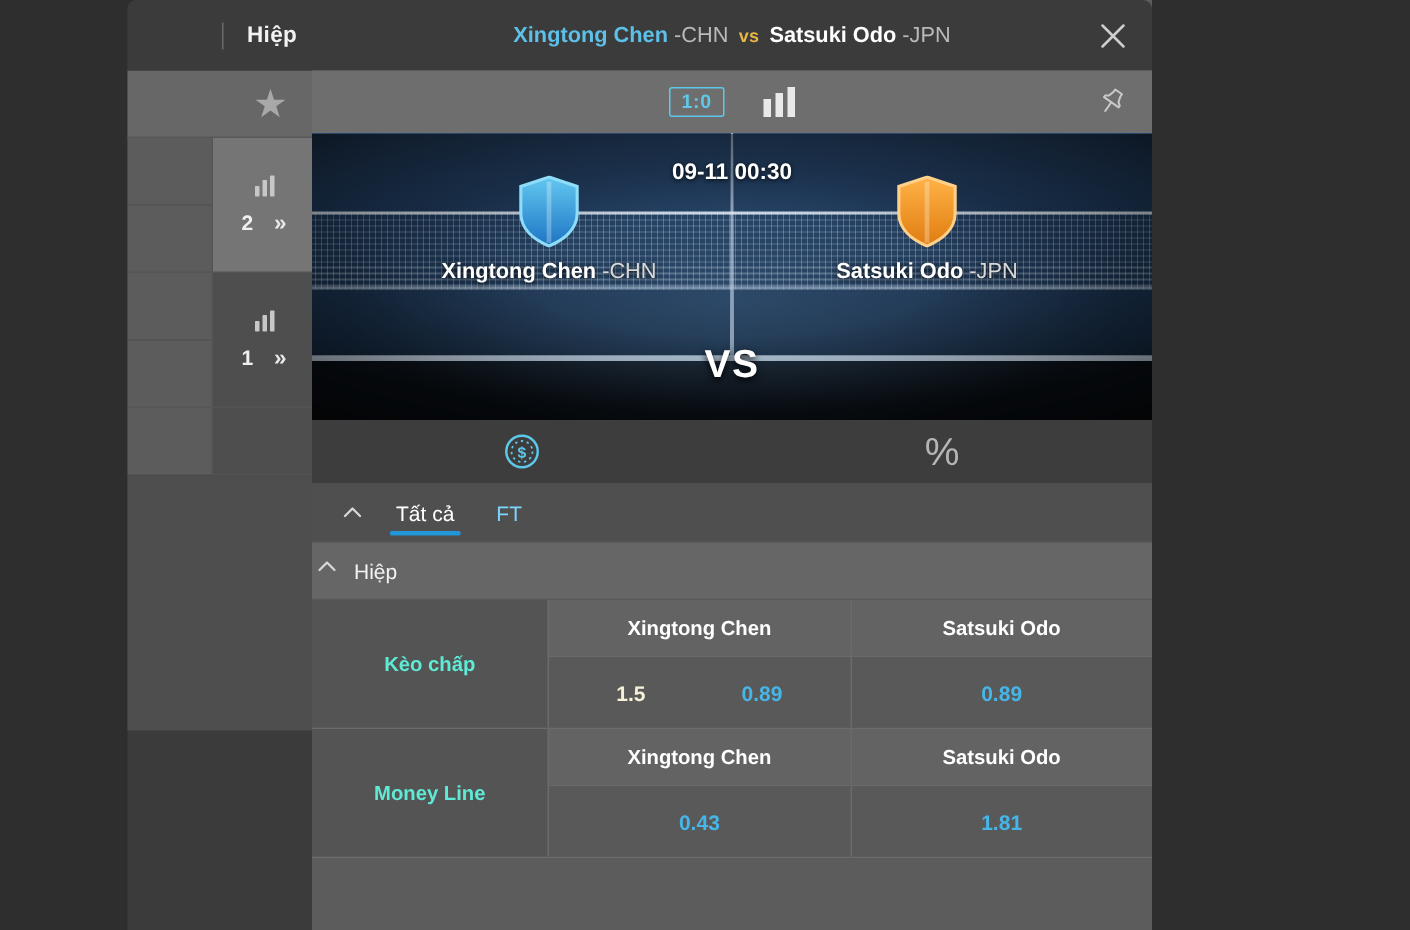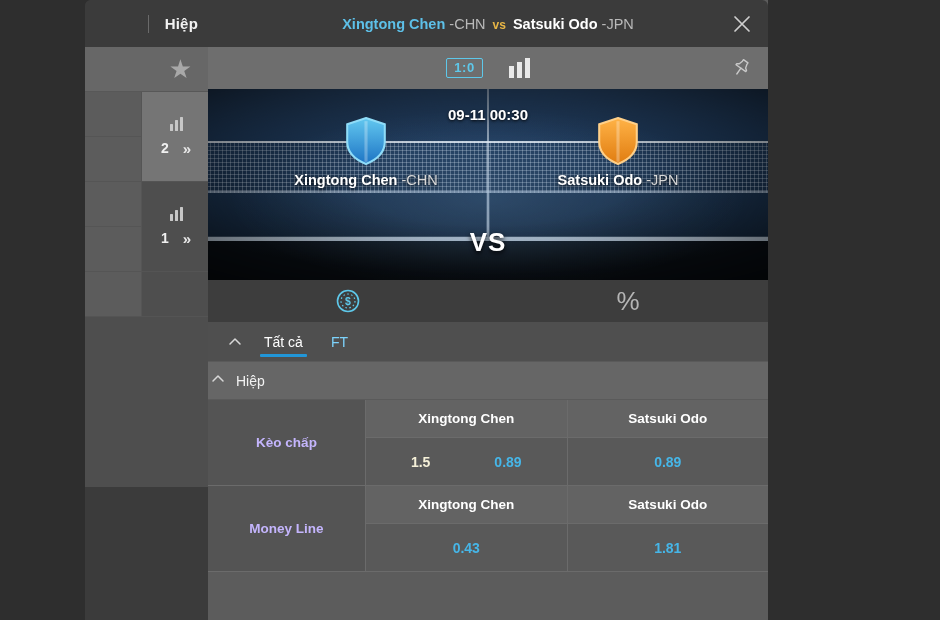--- a/index.html
+++ b/index.html
@@ -377,21 +377,21 @@
     display: flex;
     border-bottom: 1px solid #6b6b6b;
     box-sizing: border-box;
   }
   .market .mkt-name {
     width: 158px;
     background: #545454;
     display: flex;
     align-items: center;
     justify-content: center;
-    color: #c4b5fd;
+    color: #5eead4;
     font-size: 13.5px;
     font-weight: bold;
     border-right: 1px solid #6b6b6b;
     box-sizing: border-box;
   }
   .market .mkt-cols {
     flex: 1;
     display: flex;
     flex-direction: column;
   }

